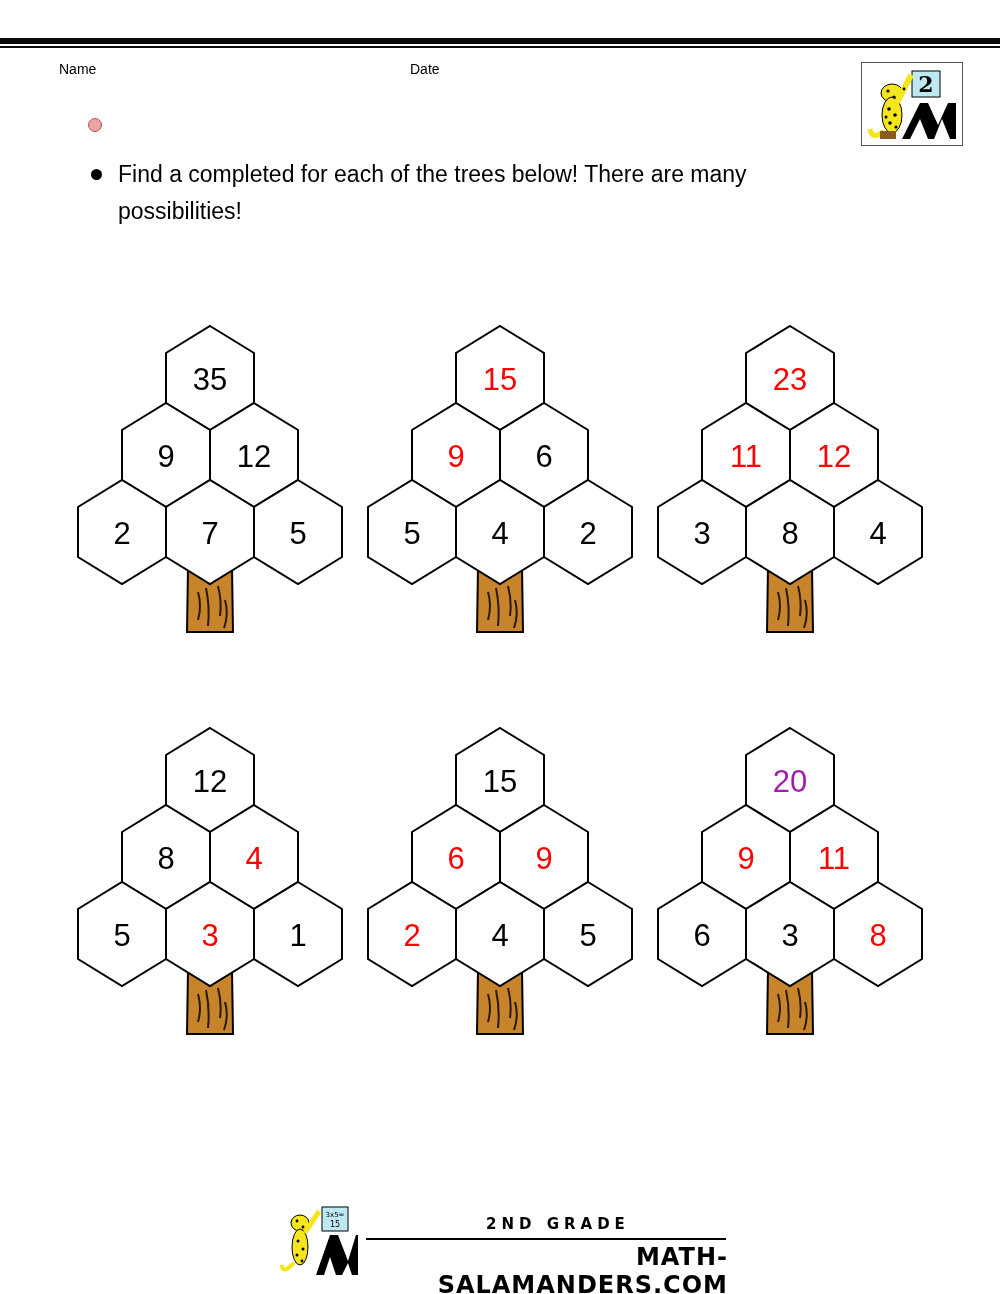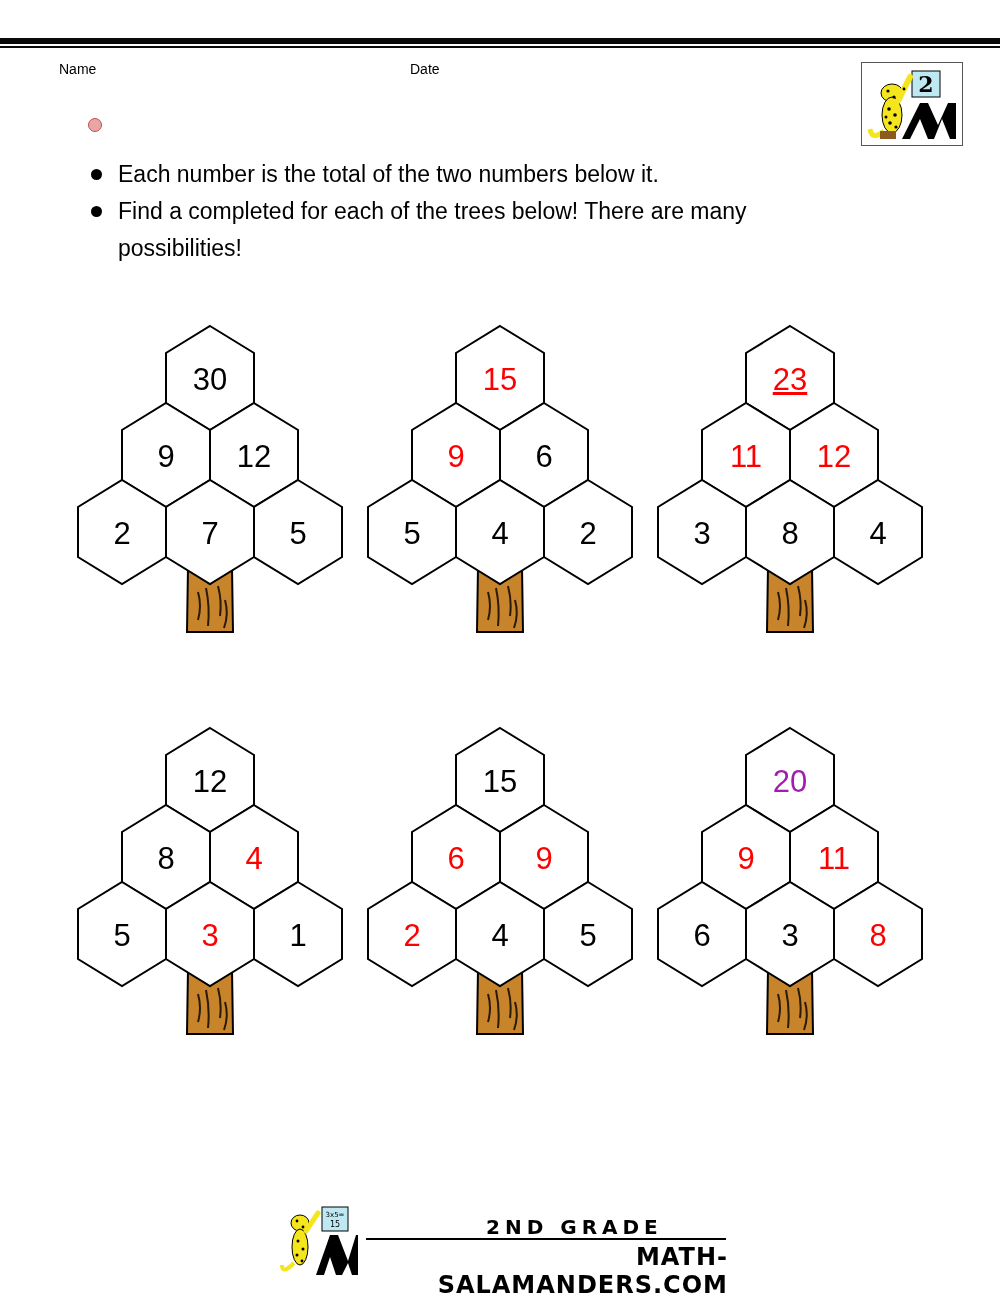--- a/index.html
+++ b/index.html
@@ -26,21 +26,21 @@
     .instructions li { position: relative; padding-left: 30px; font-family: "Liberation Sans", sans-serif; font-size: 23px; line-height: 37px; }
     .instructions li::before { content: ""; position: absolute; left: 3px; top: 13px; width: 11px; height: 11px; border-radius: 50%; background: #000; }
 
     .tree { position: absolute; width: 280px; height: 320px; }
     .tree svg { position: absolute; left: 0; top: 0; }
     .cell-num { position: absolute; width: 80px; text-align: center; font-family: "Liberation Sans", sans-serif; font-size: 31px; line-height: 36px; transform: translate(-50%, -50%); }
     .cell-num.given { color: #000; }
     .cell-num.answer { color: #ff0000; }
 
     .footer-logo { position: absolute; left: 278px; top: 1205px; width: 450px; height: 72px; text-align: right; }
-    .footer-grade { position: absolute; left: 208px; top: 10px; font-family: "DejaVu Sans", sans-serif; font-weight: bold; font-size: 20px; letter-spacing: 5px; }
+    .footer-grade { position: absolute; left: 208px; top: 10px; font-family: "DejaVu Sans", sans-serif; font-weight: bold; font-size: 15px; letter-spacing: 5px; }
     .footer-rule { position: absolute; left: 88px; top: 33px; width: 360px; height: 2px; background: #000; }
     .footer-site { position: absolute; left: 76px; top: 38px; font-family: "DejaVu Sans", sans-serif; font-weight: bold; font-size: 24px; letter-spacing: 1px; }
   </style>
 </head>
 <body>
 
 <div class="rule-thick"></div>
 <div class="rule-thin"></div>
 
 <div id="name-label" class="field-label">Name</div>
@@ -68,40 +68,39 @@
       <circle cx="42" cy="26" r="1.4" fill="#000"></circle>
     <rect x="18" y="68" width="16" height="8" fill="#8a5a1e"></rect>
   </svg>
 </div>
 
 <div class="title">
   <span class="title-bullet"></span>
 </div>
 
 <ul class="instructions">
-  <li>Each number is the total of the two numbers below it.</li>
   <li style="width:760px;">Find a completed for each of the trees below! There are many possibilities!</li>
 </ul>
 
 <div id="trees-container">
     <div class="tree" style="left: 70px; top: 320px;">
       <svg width="280" height="320">
         <path d="M118,247 L140,264 L162,247 L163,312 L117,312 Z" fill="#c8842a" stroke="#000" stroke-width="2"></path>
         <path d="M128,272 Q132,286 128,300" stroke="#2a1a08" stroke-width="2" fill="none"></path>
         <path d="M136,268 Q140,287 138,306" stroke="#2a1a08" stroke-width="2" fill="none"></path>
         <path d="M148,266 Q152,281 150,296" stroke="#2a1a08" stroke-width="2" fill="none"></path>
         <path d="M155,280 Q159,294 154,308" stroke="#2a1a08" stroke-width="2" fill="none"></path>
         <polygon points="140,6 184,33 184,83 140,110 96,83 96,33" fill="#ffffff" stroke="#000" stroke-width="2" stroke-linejoin="miter"></polygon>
         <polygon points="96,83 140,110 140,160 96,187 52,160 52,110" fill="#ffffff" stroke="#000" stroke-width="2" stroke-linejoin="miter"></polygon>
         <polygon points="184,83 228,110 228,160 184,187 140,160 140,110" fill="#ffffff" stroke="#000" stroke-width="2" stroke-linejoin="miter"></polygon>
         <polygon points="52,160 96,187 96,237 52,264 8,237 8,187" fill="#ffffff" stroke="#000" stroke-width="2" stroke-linejoin="miter"></polygon>
         <polygon points="140,160 184,187 184,237 140,264 96,237 96,187" fill="#ffffff" stroke="#000" stroke-width="2" stroke-linejoin="miter"></polygon>
         <polygon points="228,160 272,187 272,237 228,264 184,237 184,187" fill="#ffffff" stroke="#000" stroke-width="2" stroke-linejoin="miter"></polygon>
       </svg>
-      <div class="cell-num given" style="left: 140px; top: 60px; color: rgb(0, 0, 0);">30</div>
+      <div class="cell-num given" style="left: 140px; top: 60px; color: rgb(0, 0, 0);">35</div>
       <div class="cell-num given" style="left: 96px; top: 137px; color: rgb(0, 0, 0);">9</div>
       <div class="cell-num given" style="left: 184px; top: 137px; color: rgb(0, 0, 0);">12</div>
       <div class="cell-num given" style="left: 52px; top: 214px; color: rgb(0, 0, 0);">2</div>
       <div class="cell-num given" style="left: 140px; top: 214px; color: rgb(0, 0, 0);">7</div>
       <div class="cell-num given" style="left: 228px; top: 214px; color: rgb(0, 0, 0);">5</div>
     </div>
     <div class="tree" style="left: 360px; top: 320px;">
       <svg width="280" height="320">
         <path d="M118,247 L140,264 L162,247 L163,312 L117,312 Z" fill="#c8842a" stroke="#000" stroke-width="2"></path>
         <path d="M128,272 Q132,286 128,300" stroke="#2a1a08" stroke-width="2" fill="none"></path>
@@ -129,21 +128,21 @@
         <path d="M136,268 Q140,287 138,306" stroke="#2a1a08" stroke-width="2" fill="none"></path>
         <path d="M148,266 Q152,281 150,296" stroke="#2a1a08" stroke-width="2" fill="none"></path>
         <path d="M155,280 Q159,294 154,308" stroke="#2a1a08" stroke-width="2" fill="none"></path>
         <polygon points="140,6 184,33 184,83 140,110 96,83 96,33" fill="#ffffff" stroke="#000" stroke-width="2" stroke-linejoin="miter"></polygon>
         <polygon points="96,83 140,110 140,160 96,187 52,160 52,110" fill="#ffffff" stroke="#000" stroke-width="2" stroke-linejoin="miter"></polygon>
         <polygon points="184,83 228,110 228,160 184,187 140,160 140,110" fill="#ffffff" stroke="#000" stroke-width="2" stroke-linejoin="miter"></polygon>
         <polygon points="52,160 96,187 96,237 52,264 8,237 8,187" fill="#ffffff" stroke="#000" stroke-width="2" stroke-linejoin="miter"></polygon>
         <polygon points="140,160 184,187 184,237 140,264 96,237 96,187" fill="#ffffff" stroke="#000" stroke-width="2" stroke-linejoin="miter"></polygon>
         <polygon points="228,160 272,187 272,237 228,264 184,237 184,187" fill="#ffffff" stroke="#000" stroke-width="2" stroke-linejoin="miter"></polygon>
       </svg>
-      <div class="cell-num answer" style="left: 140px; top: 60px; color: rgb(255, 0, 0); text-decoration: underline;">23</div>
+      <div class="cell-num answer" style="left: 140px; top: 60px; color: rgb(255, 0, 0);">23</div>
       <div class="cell-num answer" style="left: 96px; top: 137px; color: rgb(255, 0, 0);">11</div>
       <div class="cell-num answer" style="left: 184px; top: 137px; color: rgb(255, 0, 0);">12</div>
       <div class="cell-num given" style="left: 52px; top: 214px; color: rgb(0, 0, 0);">3</div>
       <div class="cell-num given" style="left: 140px; top: 214px; color: rgb(0, 0, 0);">8</div>
       <div class="cell-num given" style="left: 228px; top: 214px; color: rgb(0, 0, 0);">4</div>
     </div>
     <div class="tree" style="left: 70px; top: 722px;">
       <svg width="280" height="320">
         <path d="M118,247 L140,264 L162,247 L163,312 L117,312 Z" fill="#c8842a" stroke="#000" stroke-width="2"></path>
         <path d="M128,272 Q132,286 128,300" stroke="#2a1a08" stroke-width="2" fill="none"></path>

